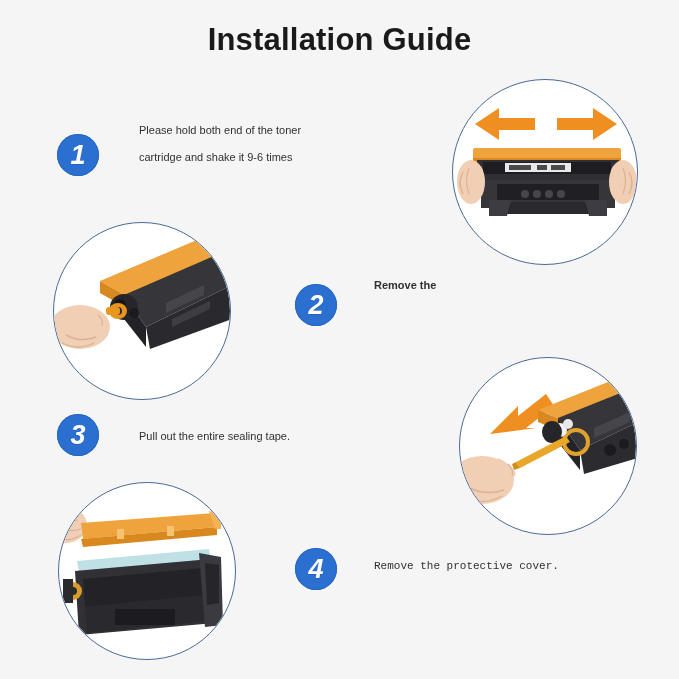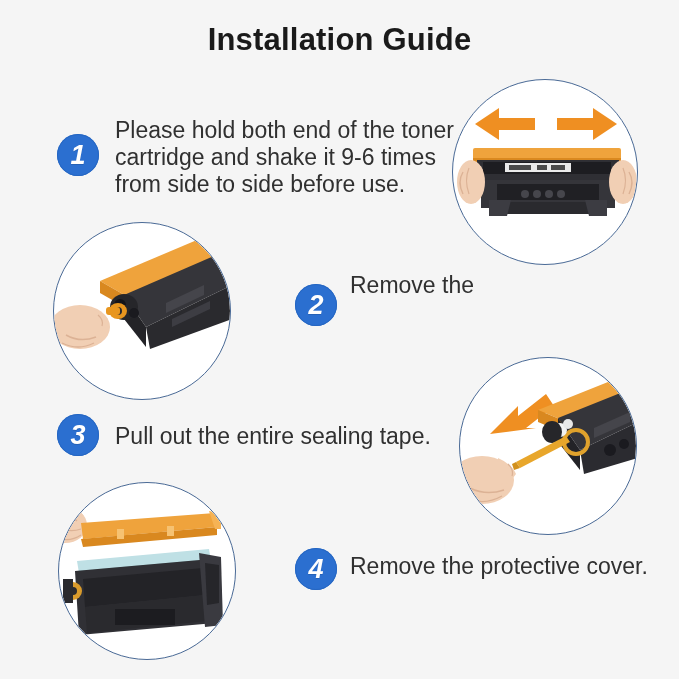--- a/index.html
+++ b/index.html
@@ -29,23 +29,24 @@
     text-align: center;
     font-size: 31px;
     font-weight: bold;
     color: #1a1a1a;
     letter-spacing: 0.2px;
   }
 
   
   .step-text {
     position: absolute;
-    font-size: 23px;
+    font-size: 11px;
     line-height: 27px;
     color: #303030;
+    margin-left: 24px;
   }
   .step-text .line { display: block; white-space: nowrap; }
 
   
   .badge {
     position: absolute;
     width: 42px;
     height: 42px;
     border-radius: 50%;
     background: #2b6fd0;
@@ -83,21 +84,20 @@
 <body>
 
 <div id="page">
 
   <div class="title">Installation Guide</div>
 
   <div class="badge" style="left:57px; top:134px;">1</div>
   <div class="step-text" style="left:115px; top:117px; width:300px;">
     <span class="line">Please hold both end of the toner</span>
     <span class="line">cartridge and shake it 9-6 times</span>
-    <span class="line">from side to side before use.</span>
   </div>
 
   <div class="photo" style="left:452px; top:79px; width:186px; height:186px;">
     <div class="inner">
 
       <svg width="186" height="186" viewBox="0 0 186 186" style="position:absolute;left:0;top:0;">
 
         <g>
           <polygon points="22,44 46,28 46,38 82,38 82,50 46,50 46,60" fill="#ef8f22"></polygon>
         </g>
@@ -140,21 +140,21 @@
           <ellipse cx="170" cy="102" rx="14" ry="22" fill="#f1cfb4"></ellipse>
           <rect x="158" y="84" width="18" height="34" rx="8" fill="#f1cfb4"></rect>
           <path d="M176 92 q6 10 0 22" stroke="#dcb295" stroke-width="1.4" fill="none"></path>
           <path d="M170 88 q5 12 0 26" stroke="#dcb295" stroke-width="1.2" fill="none"></path>
         </g>
       </svg>
     </div>
   </div>
 
   <div class="badge" style="left:295px; top:284px;">2</div>
-  <div class="step-text" style="left:350px; top:272px; width:280px;">
+  <div class="step-text" style="left:350px; top:272px; width:280px;font-weight:bold;">
     <span class="line">Remove the</span>
   </div>
 
   <div class="photo" style="left:53px; top:222px; width:178px; height:178px;">
     <div class="inner">
       <svg width="178" height="178" viewBox="0 0 178 178" style="position:absolute;left:0;top:0;">
 
         <polygon points="46,58 150,14 178,26 74,74" fill="#efa33c"></polygon>
         <polygon points="46,58 74,74 74,86 46,70" fill="#d9881f"></polygon>
 
@@ -228,21 +228,21 @@
           <path d="M38 100 q14 6 18 16 q-5 9 -18 11" fill="#f1cfb4"></path>
           <path d="M10 130 q16 8 34 2" stroke="#dcb295" stroke-width="1.5" fill="none"></path>
           <path d="M6 140 q18 8 36 -2" stroke="#dcb295" stroke-width="1.3" fill="none"></path>
           <path d="M48 106 q6 6 4 12" stroke="#dcb295" stroke-width="1.2" fill="none"></path>
         </g>
       </svg>
     </div>
   </div>
 
   <div class="badge" style="left:295px; top:548px;">4</div>
-  <div class="step-text" style="left:350px; top:553px; width:300px;">
+  <div class="step-text" style="left:350px; top:553px; width:300px;font-family:Liberation Mono, monospace;">
     <span class="line">Remove the protective cover.</span>
   </div>
 
   <div class="photo" style="left:58px; top:482px; width:178px; height:178px;">
     <div class="inner">
       <svg width="178" height="178" viewBox="0 0 178 178" style="position:absolute;left:0;top:0;">
 
         <g>
           <ellipse cx="6" cy="42" rx="22" ry="18" fill="#f1cfb4"></ellipse>
           <rect x="-14" y="26" width="40" height="30" rx="13" fill="#f1cfb4"></rect>

